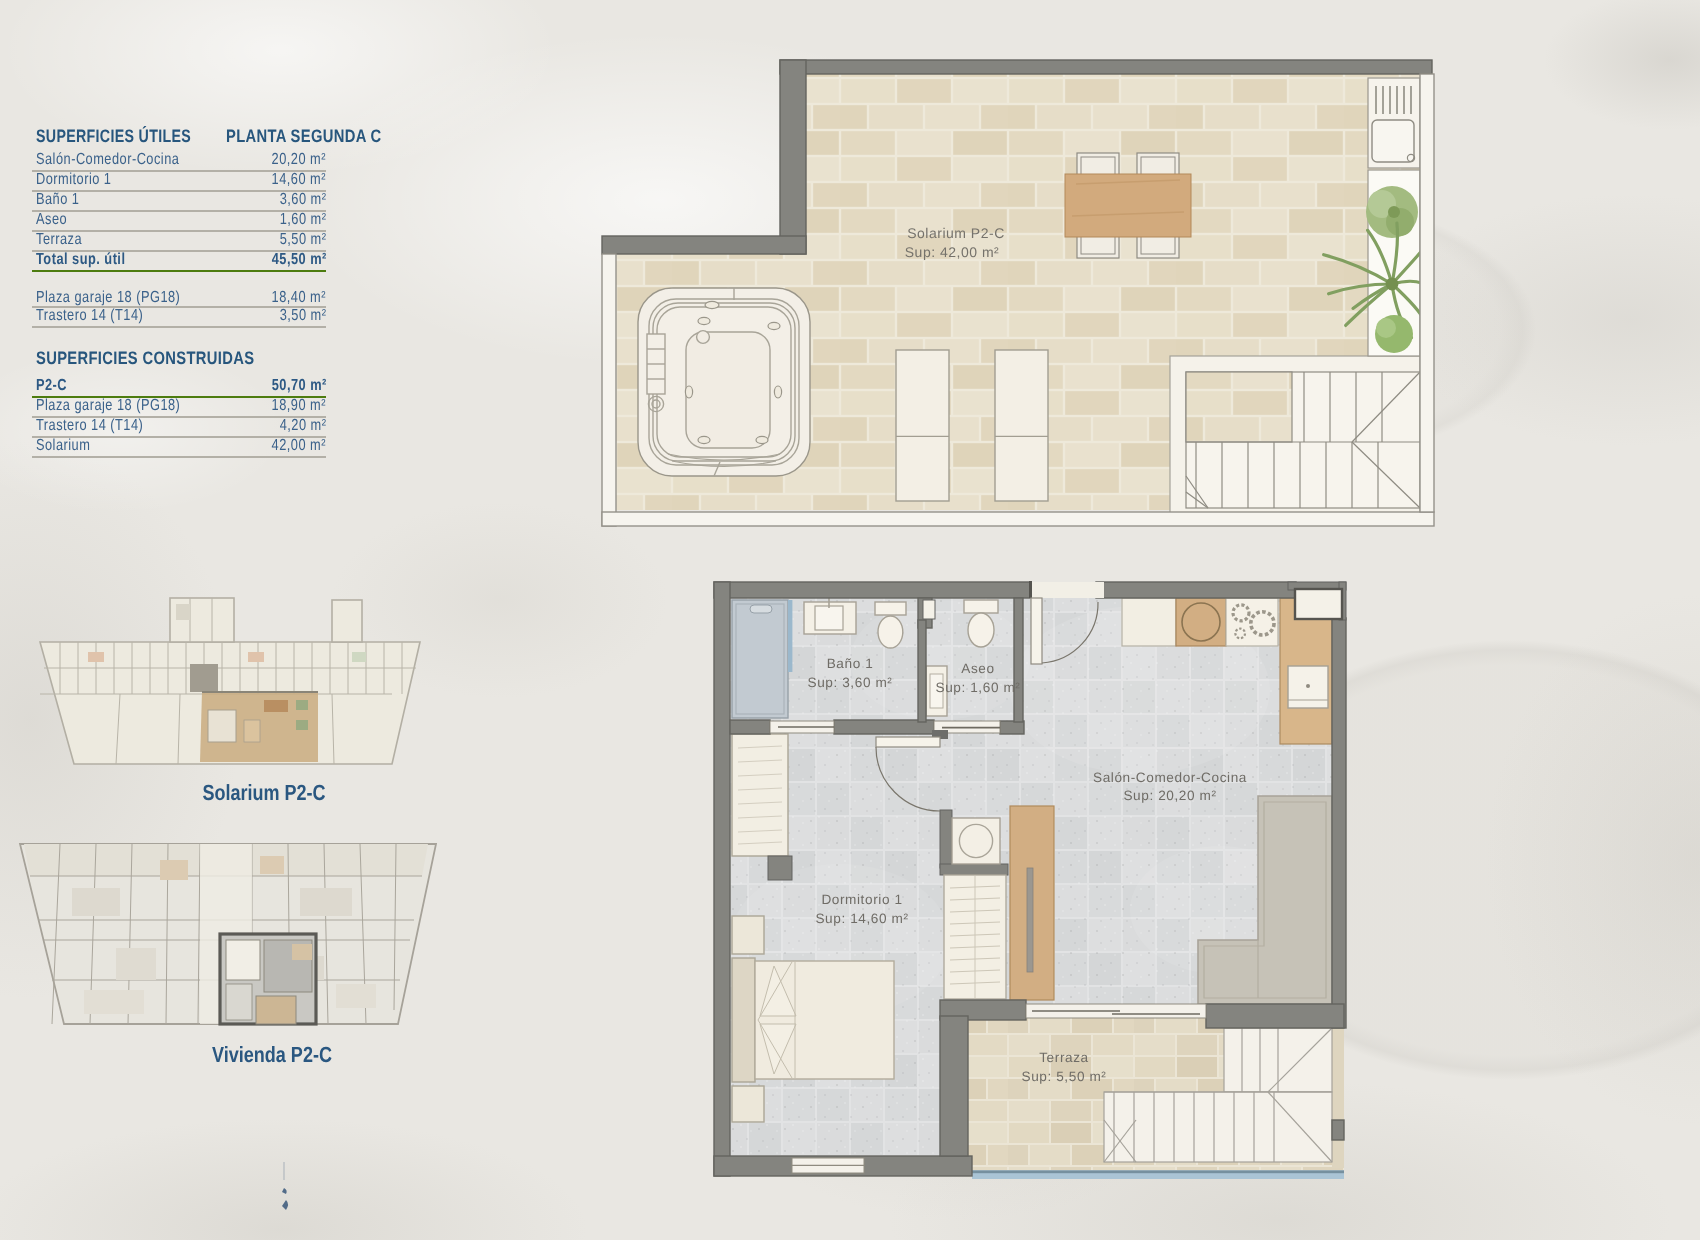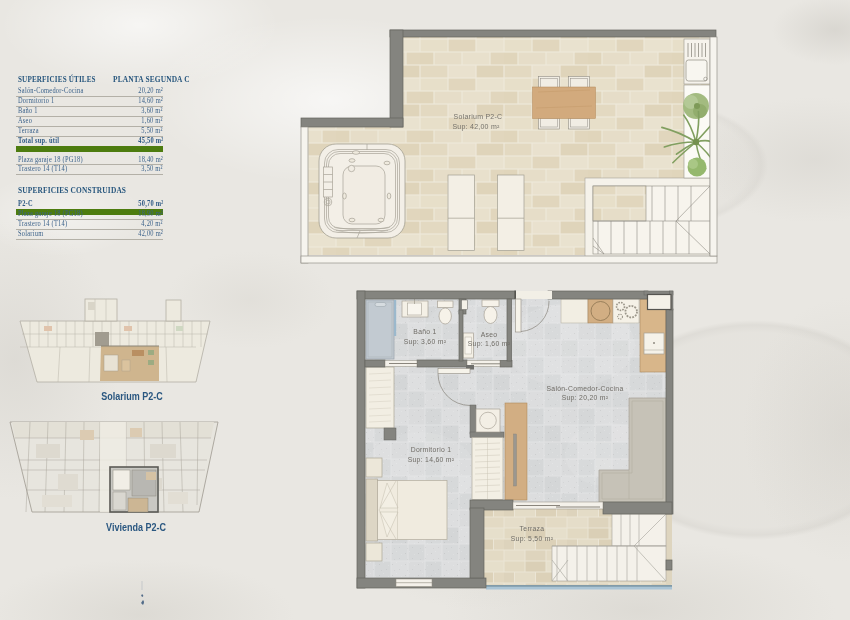--- a/index.html
+++ b/index.html
@@ -4,42 +4,42 @@
 <style>
   html,body{margin:0;padding:0;}
   body{width:850px;height:620px;position:relative;overflow:hidden;
        font-family:"Liberation Sans",sans-serif;background:#e9e7e2;}
   .abs{position:absolute;}
   .hd{font-size:9px;font-weight:bold;color:#27567d;letter-spacing:0.2px;
       transform:scaleX(0.82);transform-origin:0 0;white-space:nowrap;}
   .row{left:16px;width:147px;height:9.5px;border-bottom:0.8px solid #b3b0a7;font-size:8px;color:#3a618a;}
   .row .rl{position:absolute;left:2px;bottom:0.5px;transform:scaleX(0.8);transform-origin:0 100%;white-space:nowrap;letter-spacing:0.3px;}
   .row .rv{position:absolute;right:0;bottom:0.5px;transform:scaleX(0.8);transform-origin:100% 100%;white-space:nowrap;letter-spacing:0.3px;}
-  .row.tot{font-weight:bold;border-bottom:6px solid #4d7c0f;color:#2d5984;}
+  .row.tot{font-weight:bold;border-bottom:1px solid #4d7c0f;color:#2d5984;}
 </style>
 </head>
 <body>
 
 <div class="abs" id="bg" style="left:0;top:0;width:850px;height:620px;background:
   radial-gradient(ellipse 200px 90px at 140px 25px, rgba(255,255,255,0.6), rgba(255,255,255,0) 70%),
   radial-gradient(ellipse 260px 120px at 330px 100px, rgba(255,255,255,0.65), rgba(255,255,255,0) 70%),
   radial-gradient(ellipse 120px 60px at 60px 215px, rgba(255,255,255,0.4), rgba(255,255,255,0) 70%),
   radial-gradient(ellipse 90px 50px at 835px 30px, rgba(193,190,183,0.4), rgba(193,190,183,0) 70%),
   radial-gradient(ellipse 150px 200px at 15px 360px, rgba(198,195,188,0.33), rgba(198,195,188,0) 70%),
   radial-gradient(ellipse 170px 90px at 815px 160px, rgba(198,195,188,0.3), rgba(198,195,188,0) 70%),
   radial-gradient(ellipse 150px 190px at 848px 430px, rgba(198,195,188,0.3), rgba(198,195,188,0) 70%),
   radial-gradient(ellipse 280px 100px at 640px 610px, rgba(199,196,188,0.35), rgba(199,196,188,0) 70%),
   radial-gradient(ellipse 220px 80px at 140px 615px, rgba(199,196,188,0.36), rgba(199,196,188,0) 70%),
   radial-gradient(ellipse 120px 70px at 250px 300px, rgba(209,206,199,0.3), rgba(209,206,199,0) 70%),
   radial-gradient(ellipse 150px 80px at 480px 550px, rgba(204,201,194,0.25), rgba(204,201,194,0) 75%),
   radial-gradient(ellipse 180px 125px at 755px 430px, rgba(206,203,196,0.14) 0%, rgba(206,203,196,0.14) 78%, rgba(182,179,172,0.2) 84%, rgba(182,179,172,0) 88%),
   radial-gradient(ellipse 140px 75px at 645px 165px, rgba(208,205,198,0.12) 0%, rgba(208,205,198,0.12) 75%, rgba(184,181,174,0.16) 83%, rgba(184,181,174,0) 88%),
   #e9e7e2;"></div>
 
-<div class="abs" id="table" style="left:0;top:11px;width:300px;height:260px;font-family:Liberation Serif, serif;">
+<div class="abs" id="table" style="left:0;top:0;width:300px;height:260px;">
 
   <div class="abs hd" style="left:18px;top:63px;transform:scaleX(0.79);">SUPERFICIES ÚTILES</div>
 
   <div class="abs hd" style="left:113px;top:63px;">PLANTA SEGUNDA C</div>
 
   <div id="rows1">
   <div class="abs row" style="top:75px;">
         <span class="rl">Salón-Comedor-Cocina</span>
         <span class="rv">20,20 m²</span>
       </div>

